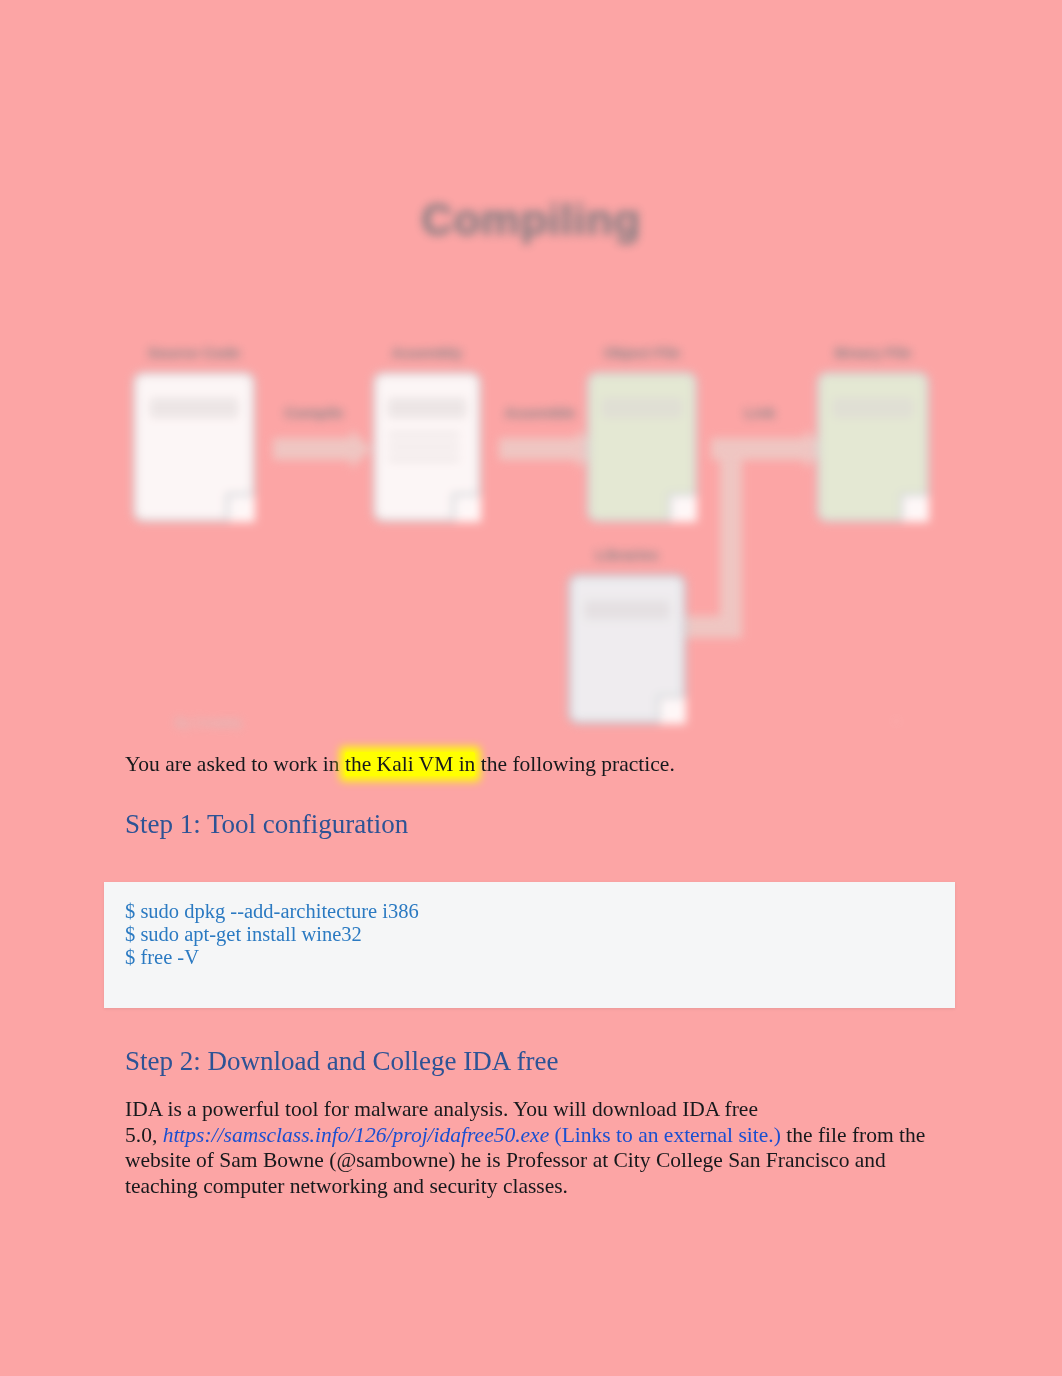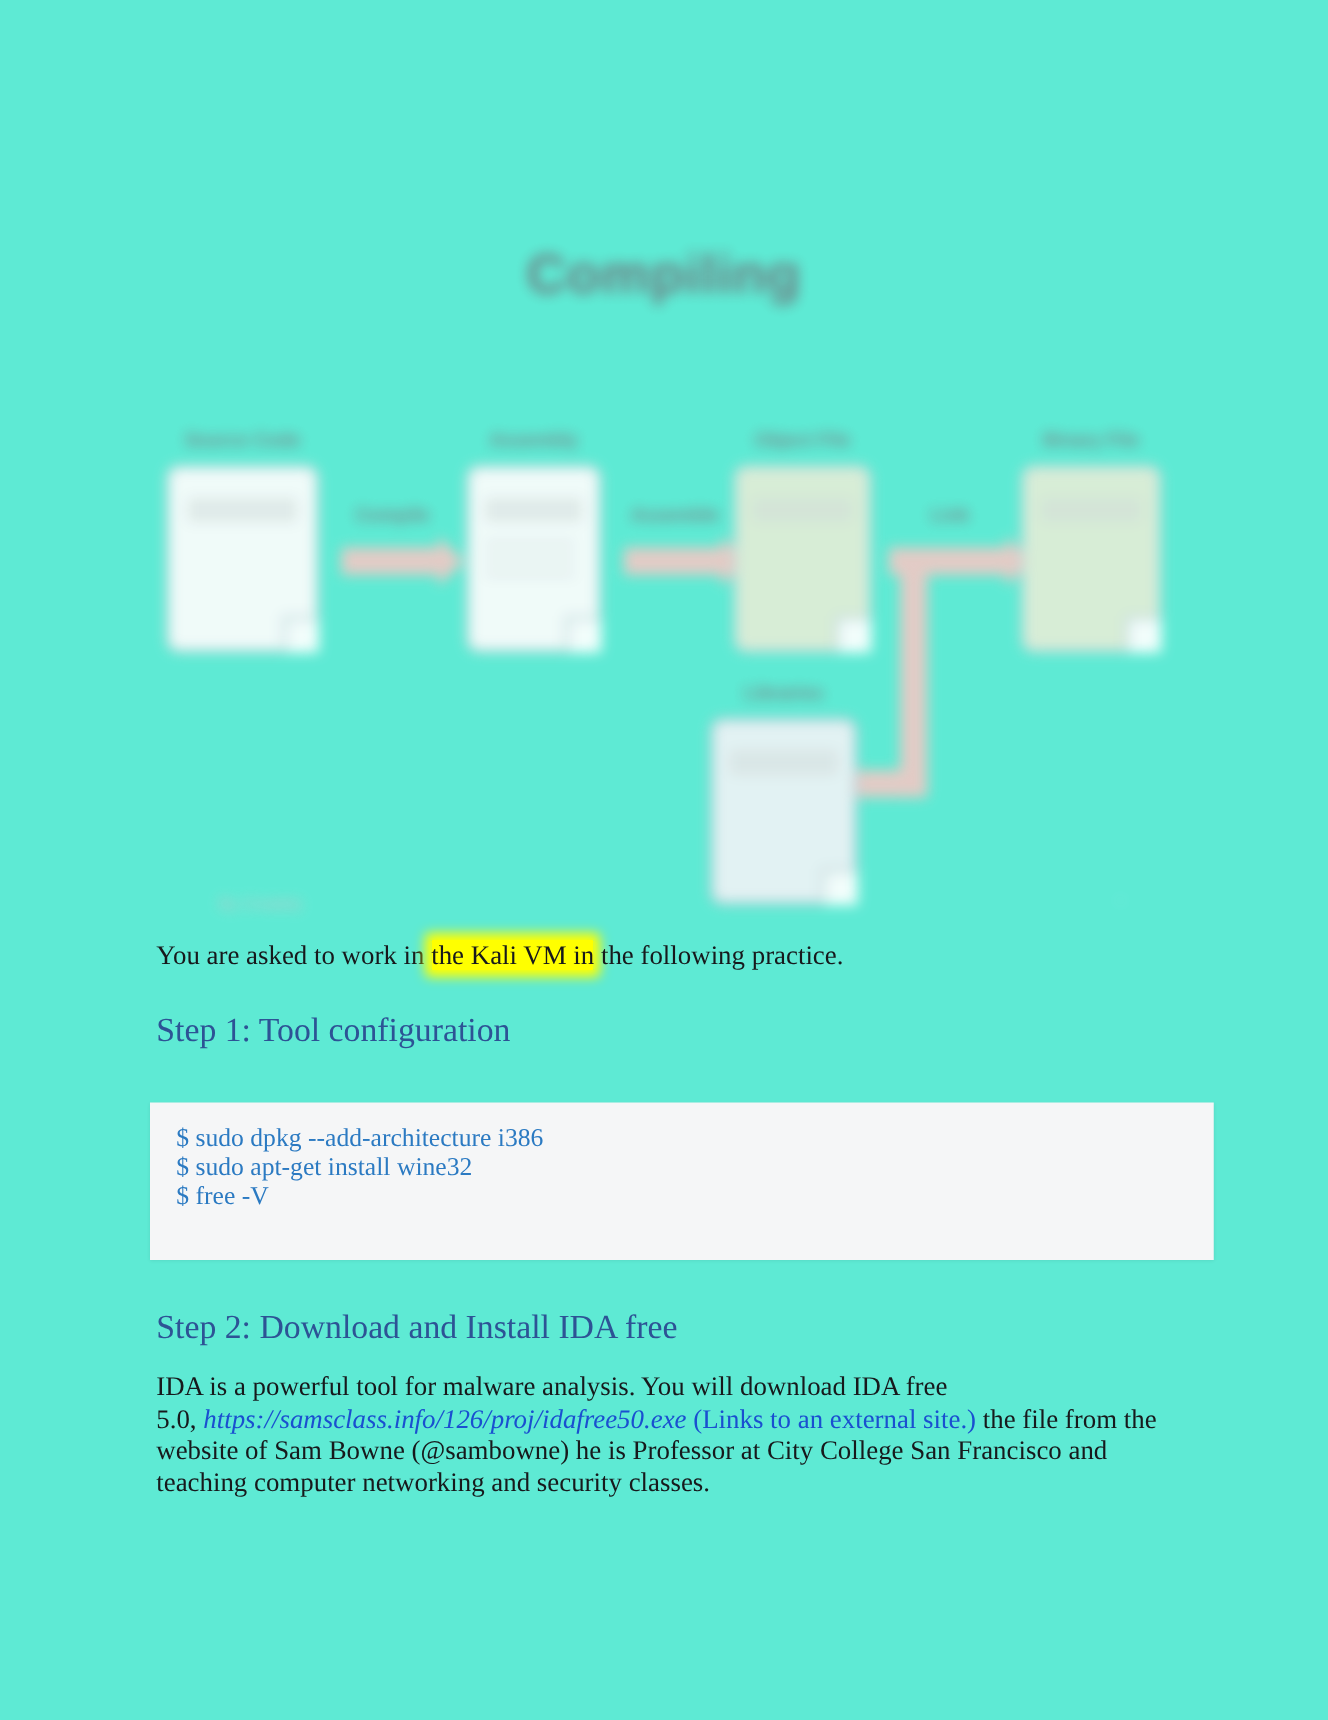--- a/index.html
+++ b/index.html
@@ -12,21 +12,21 @@
     height: 1376px;
     position: relative;
     font-family: "Liberation Serif", "DejaVu Serif", serif;
     color: #1a1a1a;
     overflow: hidden;
   }
 
   .page {
     position: absolute;
     inset: 0;
-    background: #5eead4;
+    background: #fca5a5;
   }
 
   
   .figure {
     position: absolute;
     left: 125px;
     top: 150px;
     width: 812px;
     height: 600px;
     filter: blur(5px);
@@ -187,21 +187,21 @@
     line-height: 30px;
     font-weight: normal;
     color: #2d5395;
   }
 
   .gap-lg { height: 31px; }
   .gap-md { height: 21px; }
 
   .codeblock {
     position: absolute;
-    left: 120px;
+    left: 104px;
     top: 882px;
     width: 851px;
     height: 126px;
     background: #f5f6f7;
     box-shadow: 0 1px 3px rgba(0,0,0,0.08);
   }
   .codeblock .inner {
     padding: 18px 0 0 21px;
   }
   .codeblock .line {
@@ -304,21 +304,21 @@
 
   <div class="codeblock">
     <div class="inner">
       <div class="line">$ sudo dpkg --add-architecture i386</div>
       <div class="line">$ sudo apt-get install wine32</div>
       <div class="line">$ free -V</div>
     </div>
   </div>
 
   <div class="content" style="top:1046px;">
-    <h2 class="step">Step 2: Download and Install IDA free</h2>
+    <h2 class="step">Step 2: Download and College IDA free</h2>
 
     <div class="gap-md"></div>
 
     <p class="body"><span>IDA is a powerful tool for malware analysis. You will download IDA free</span><br><span>5.0, </span><a class="link" href="#">https://samsclass.info/126/proj/idafree50.exe</a><span class="linkish-paren"> (Links to an external site.)</span><span> the file from the website of Sam Bowne (@sambowne) he is Professor at City College San Francisco and teaching computer networking and security classes.</span></p>
 
   </div>
 
 </div>
 
 </body></html>

